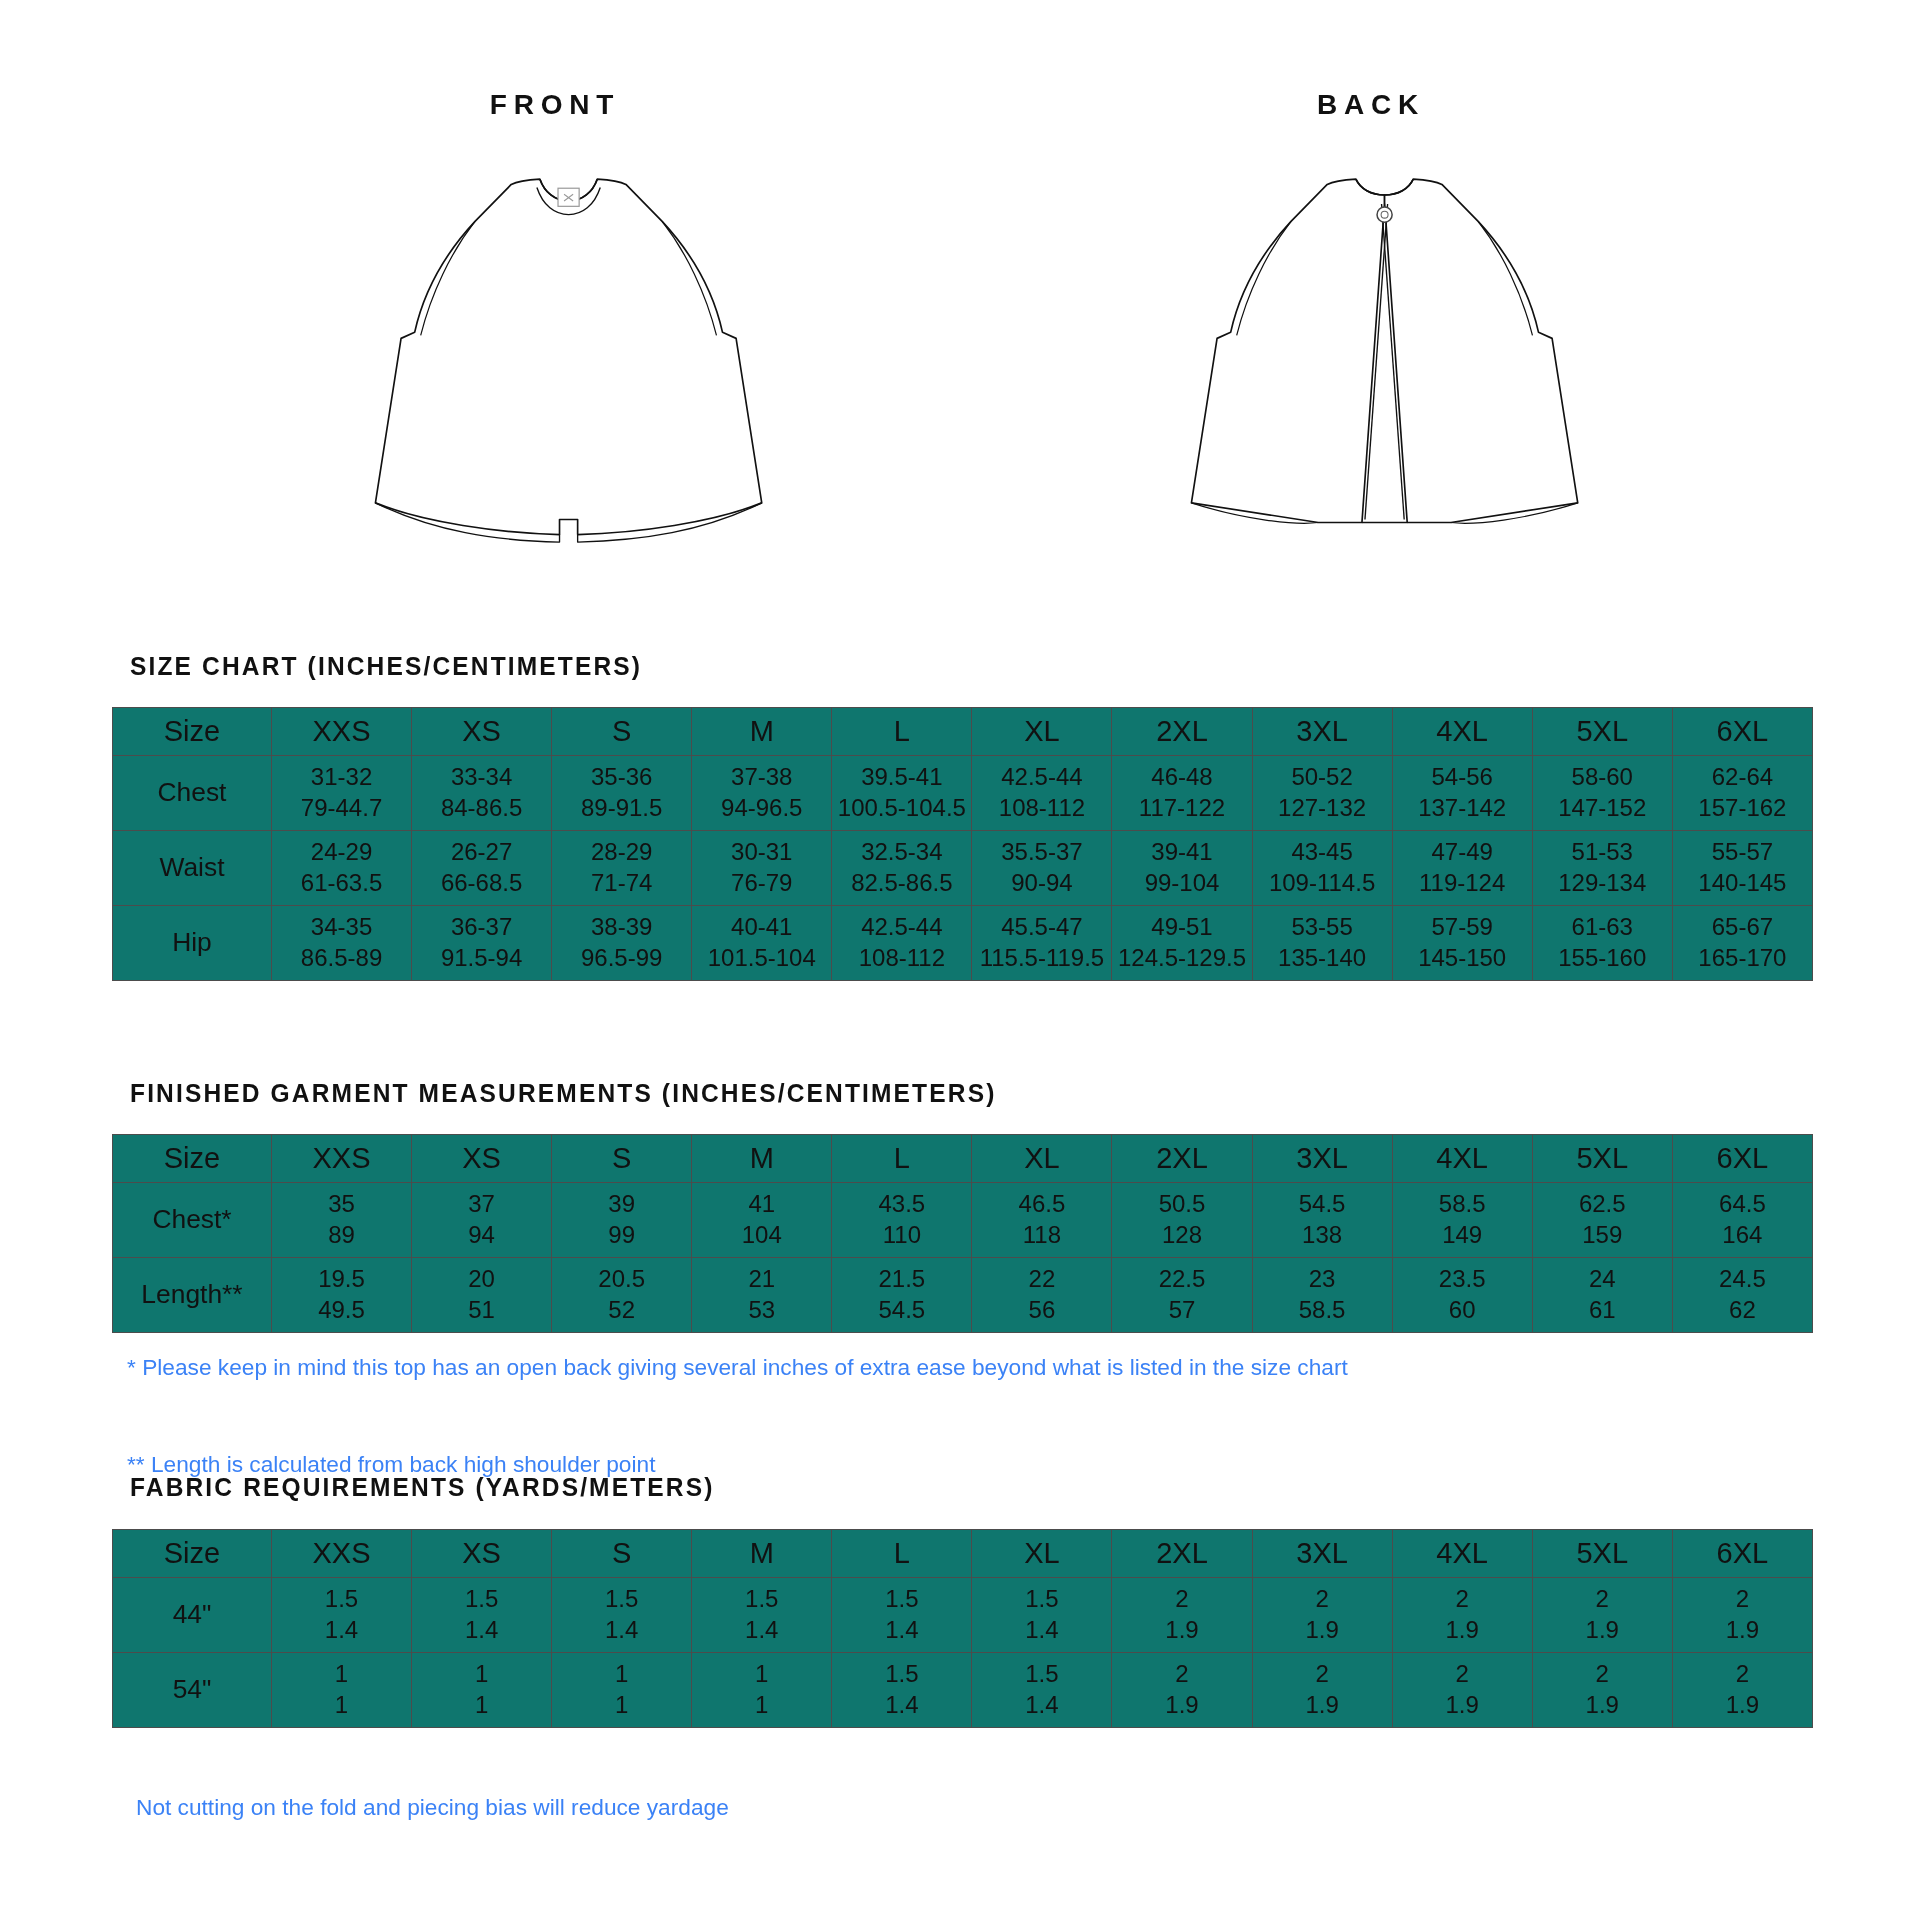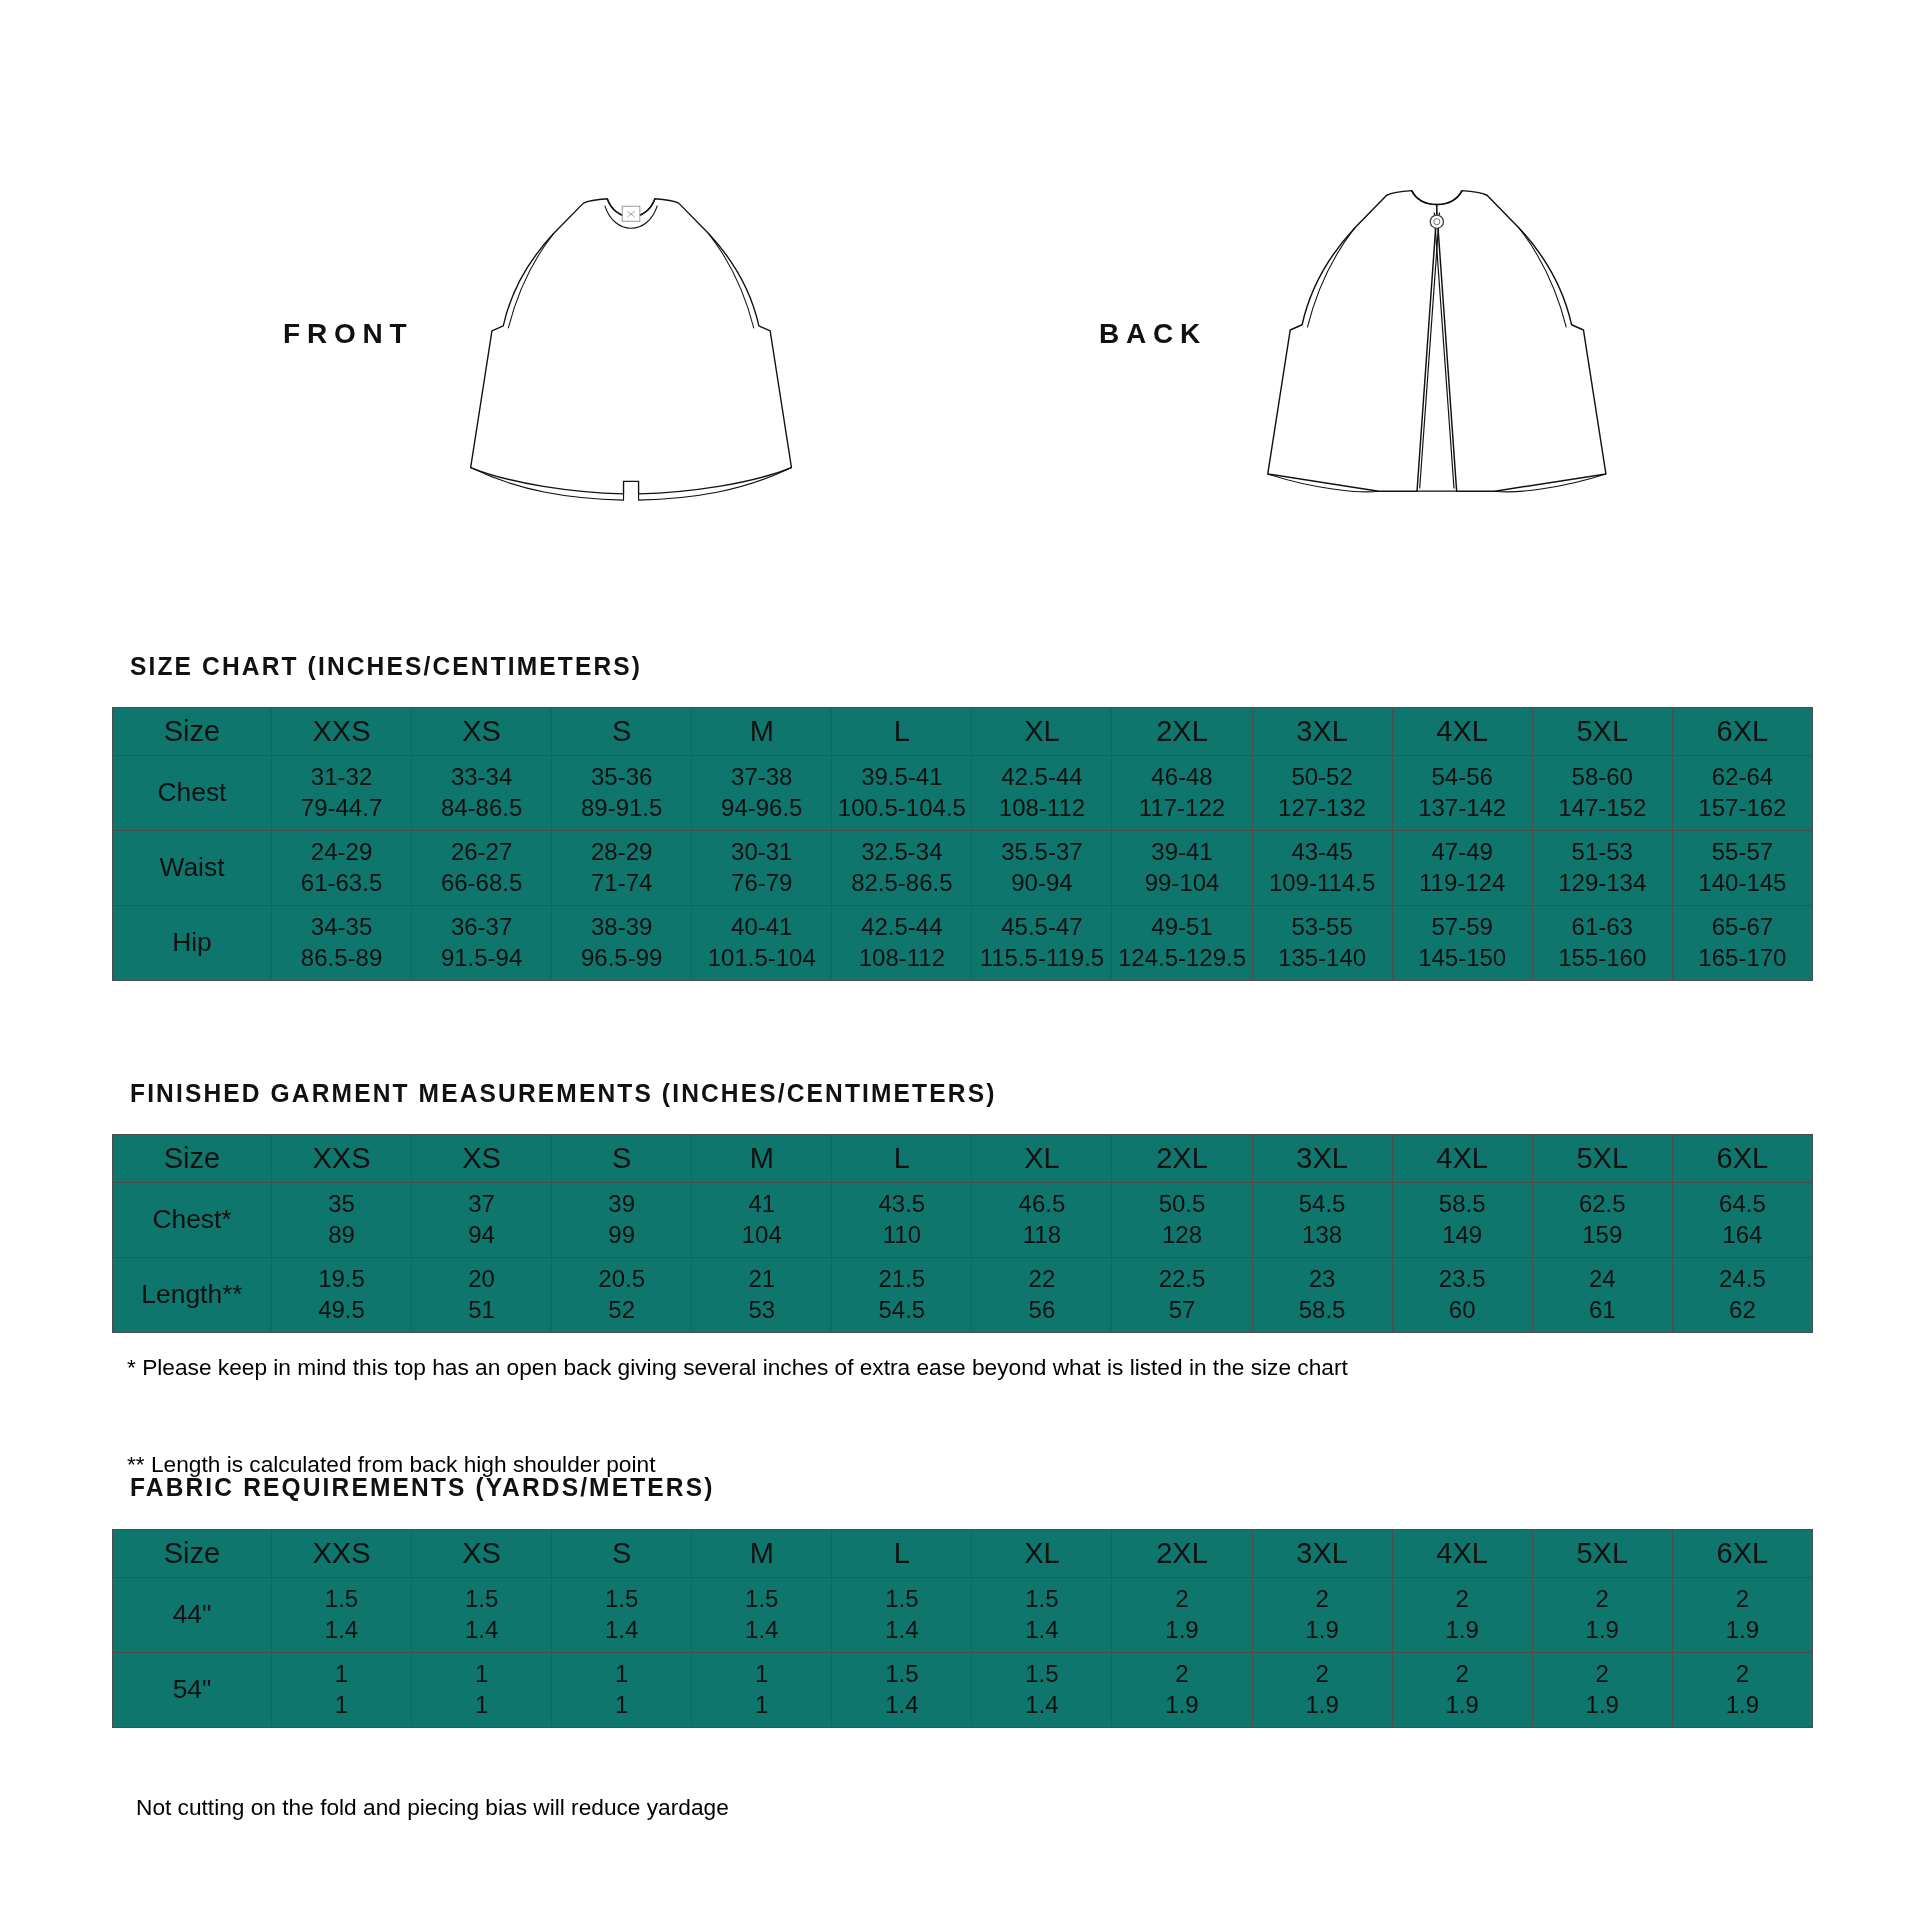--- a/index.html
+++ b/index.html
@@ -29,21 +29,21 @@
     left: 0;
     width: 1926px;
     height: 514px;
     display: flex;
     justify-content: center;
     gap: 272px;
   }
   .flat-block {
     width: 544px;
     display: flex;
-    flex-direction: row;
+    flex-direction: column;
     align-items: center;
   }
   .flat-title {
     font-family: "Liberation Sans", sans-serif;
     font-weight: bold;
     font-size: 28px;
     letter-spacing: 6.8px;
     text-transform: uppercase;
     color: #111111;
     margin: 0 0 29px 0;
@@ -97,21 +97,21 @@
   }
   .cellline { display: block; }
   .cellline.second { }
 
   
   .note {
     position: absolute;
     font-family: "Liberation Sans", sans-serif;
     font-weight: 300;
     font-size: 22.7px;
-    color: #000000;
+    color: #3b82f6;
     white-space: nowrap;
     line-height: 1;
   }
 </style>
 </head>
 <body>
 
 <div class="page">
 
   <div class="flats">

